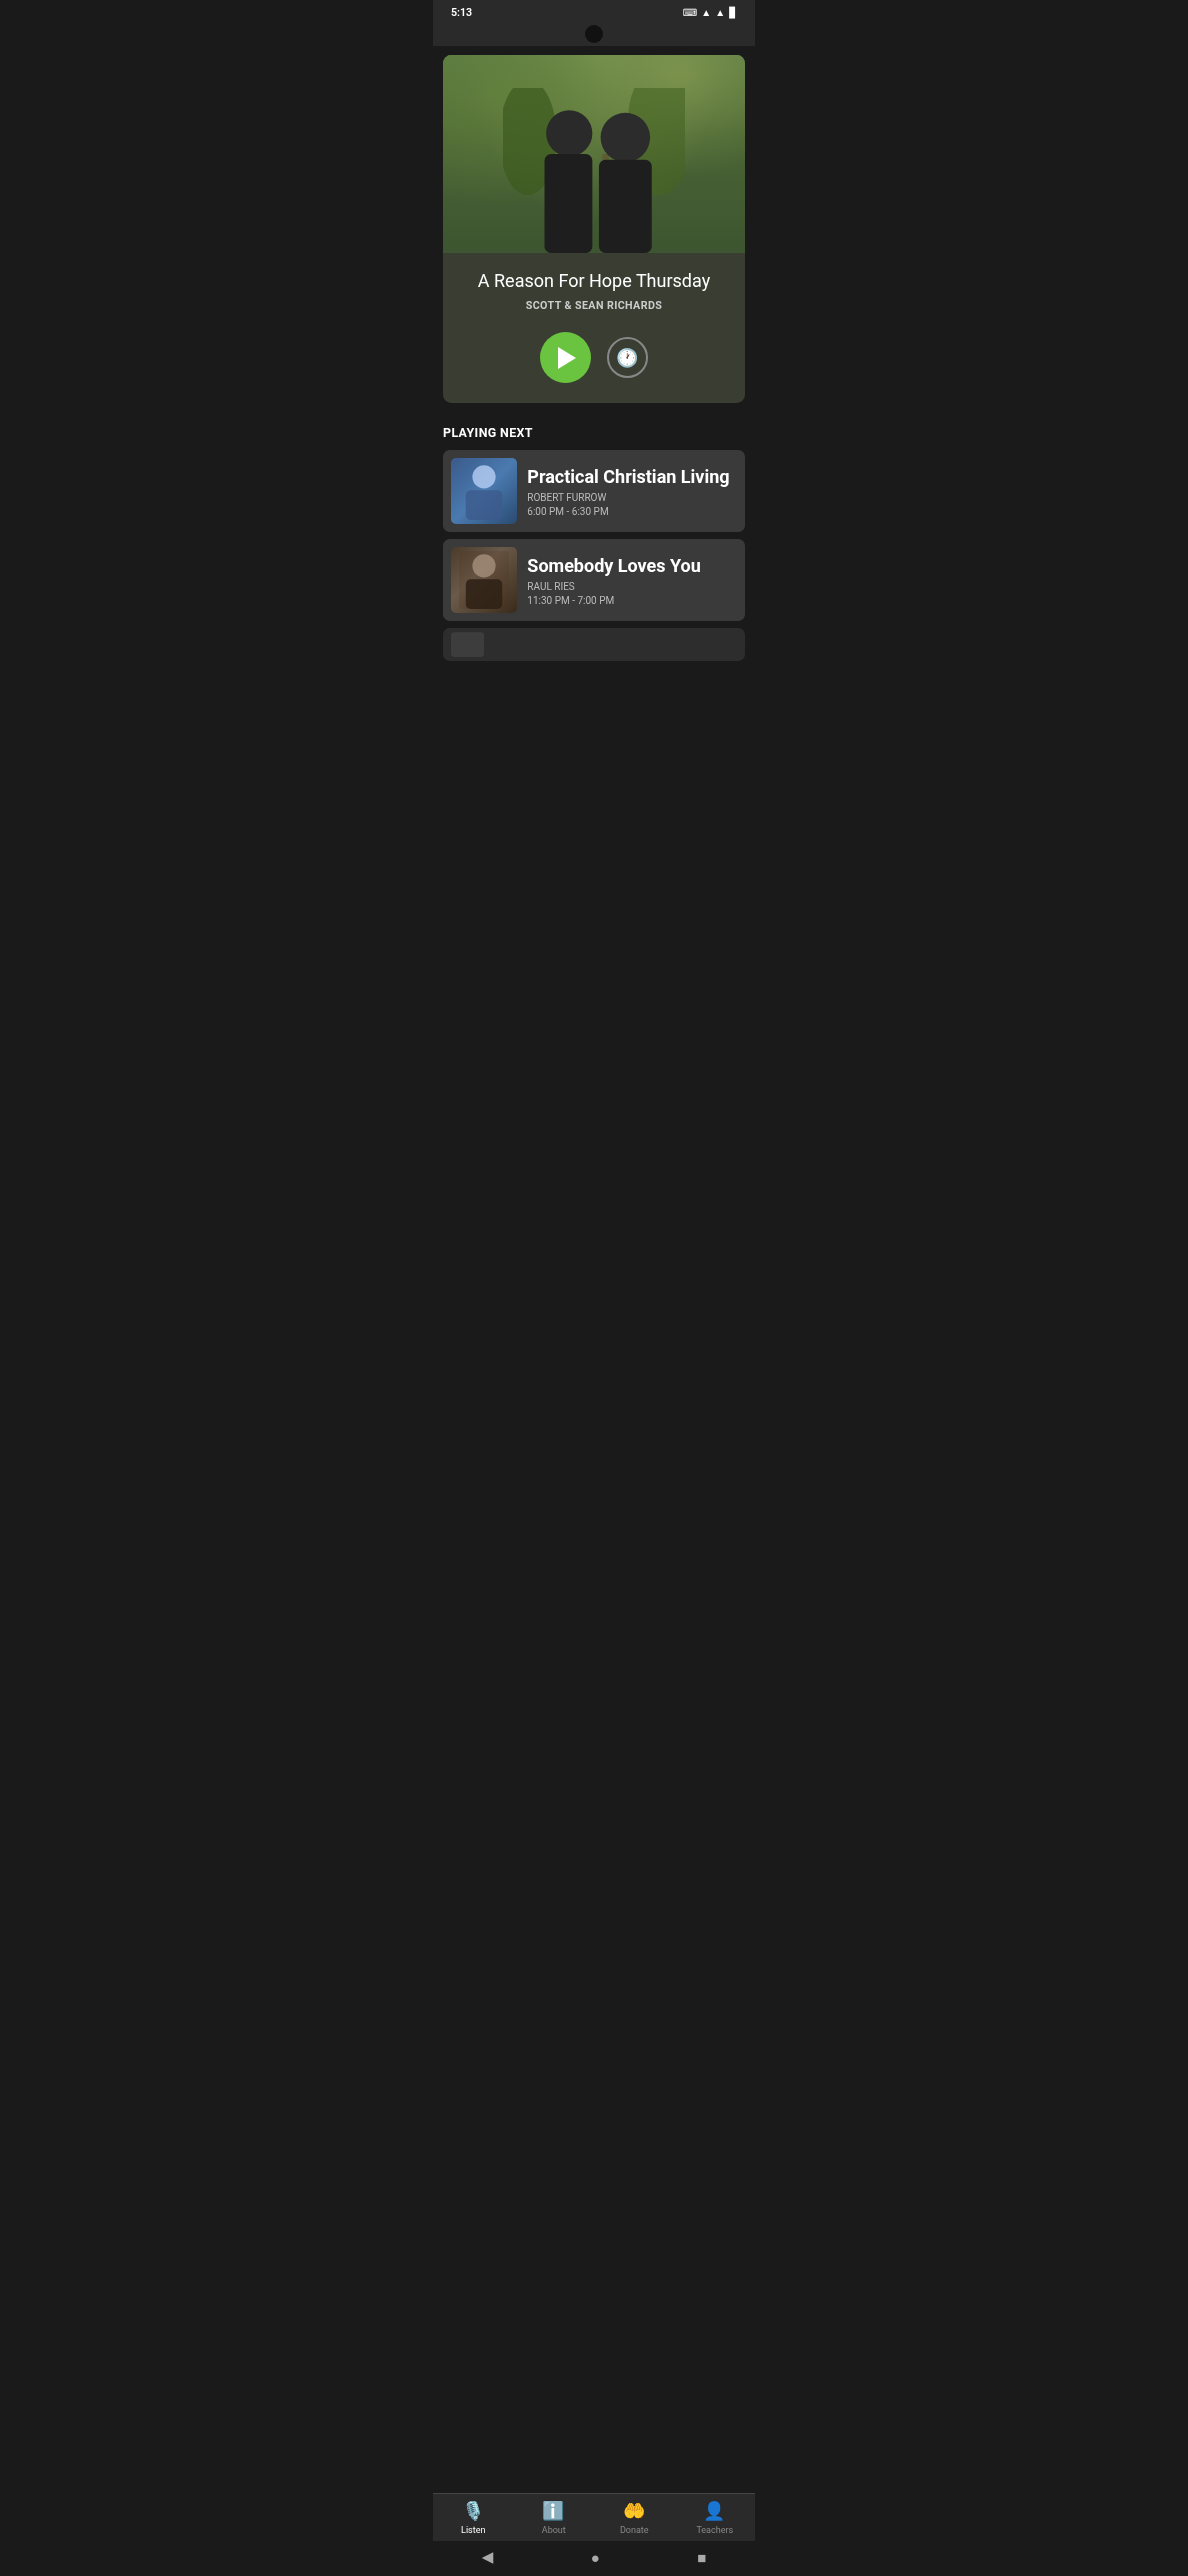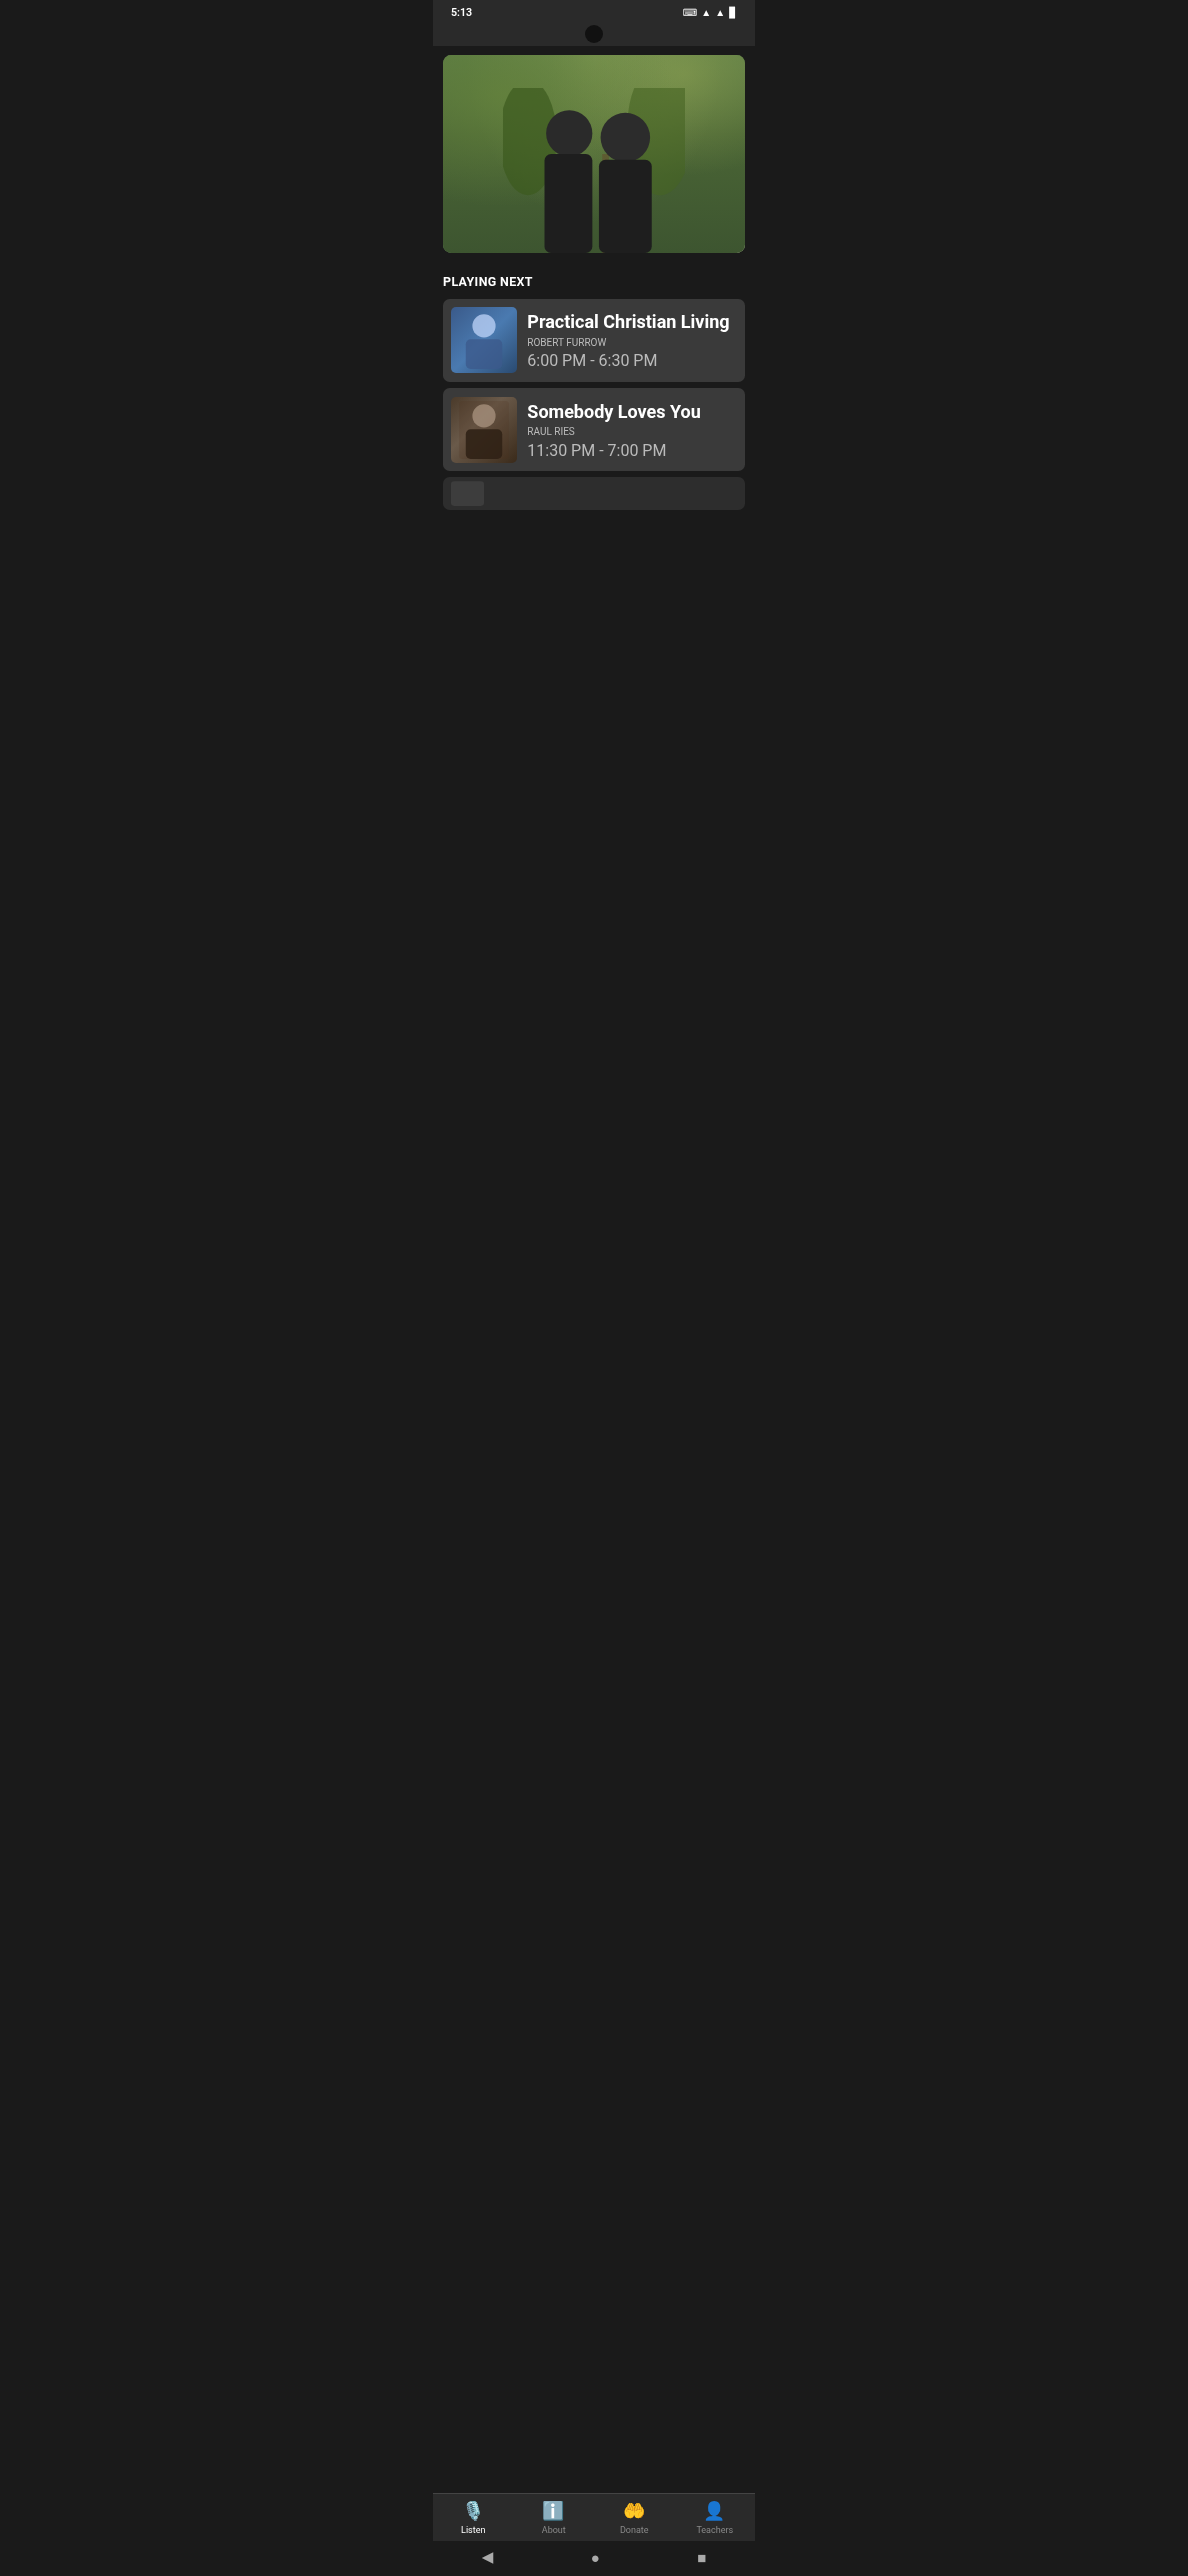--- a/index.html
+++ b/index.html
@@ -200,21 +200,21 @@
       line-height: 1.3;
     }
 
     .program-host {
       font-size: 10px;
       color: #bbb;
       margin-bottom: 3.3px;
     }
 
     .program-time {
-      font-size: 16px;
+      font-size: 10px;
       color: #bbb;
     }
 
     
     .bottom-nav {
       background: #2a2a2a;
       display: flex;
       justify-content: space-around;
       align-items: center;
       padding: 6.6px 0 8.3px;
@@ -336,20 +336,33 @@
       <rect x="120" cy="40" width="8" height="120" fill="rgba(100,70,40,0.5)" y="80"></rect>
 
       <circle cx="80" cy="55" r="28" fill="#2a2a2a"></circle>
       <rect x="50" y="80" width="58" height="120" rx="8" fill="#1e1e1e"></rect>
 
       <circle cx="148" cy="60" r="30" fill="#2c2c2c"></circle>
       <rect x="116" y="87" width="64" height="113" rx="8" fill="#1e1e1e"></rect>
     </svg>
   </div>
 
+  <div class="hero-content">
+    <div class="hero-title">A Reason For Hope Thursday</div>
+    <div class="hero-subtitle">SCOTT &amp; SEAN RICHARDS</div>
+
+    <div class="hero-controls">
+      <button class="play-btn">
+        <div class="play-icon"></div>
+      </button>
+      <button class="clock-btn">
+        <span class="clock-icon">🕐</span>
+      </button>
+    </div>
+  </div>
 </div>
 
 <div class="playing-next-section">
   <div class="playing-next-label">PLAYING NEXT</div>
 
   <div class="program-card">
     <div class="program-thumb">
       <div class="thumb-furrow">
         <svg width="50" height="58" viewBox="0 0 60 70">
           <circle cx="30" cy="18" r="14" fill="rgba(200,220,255,0.7)"></circle>

